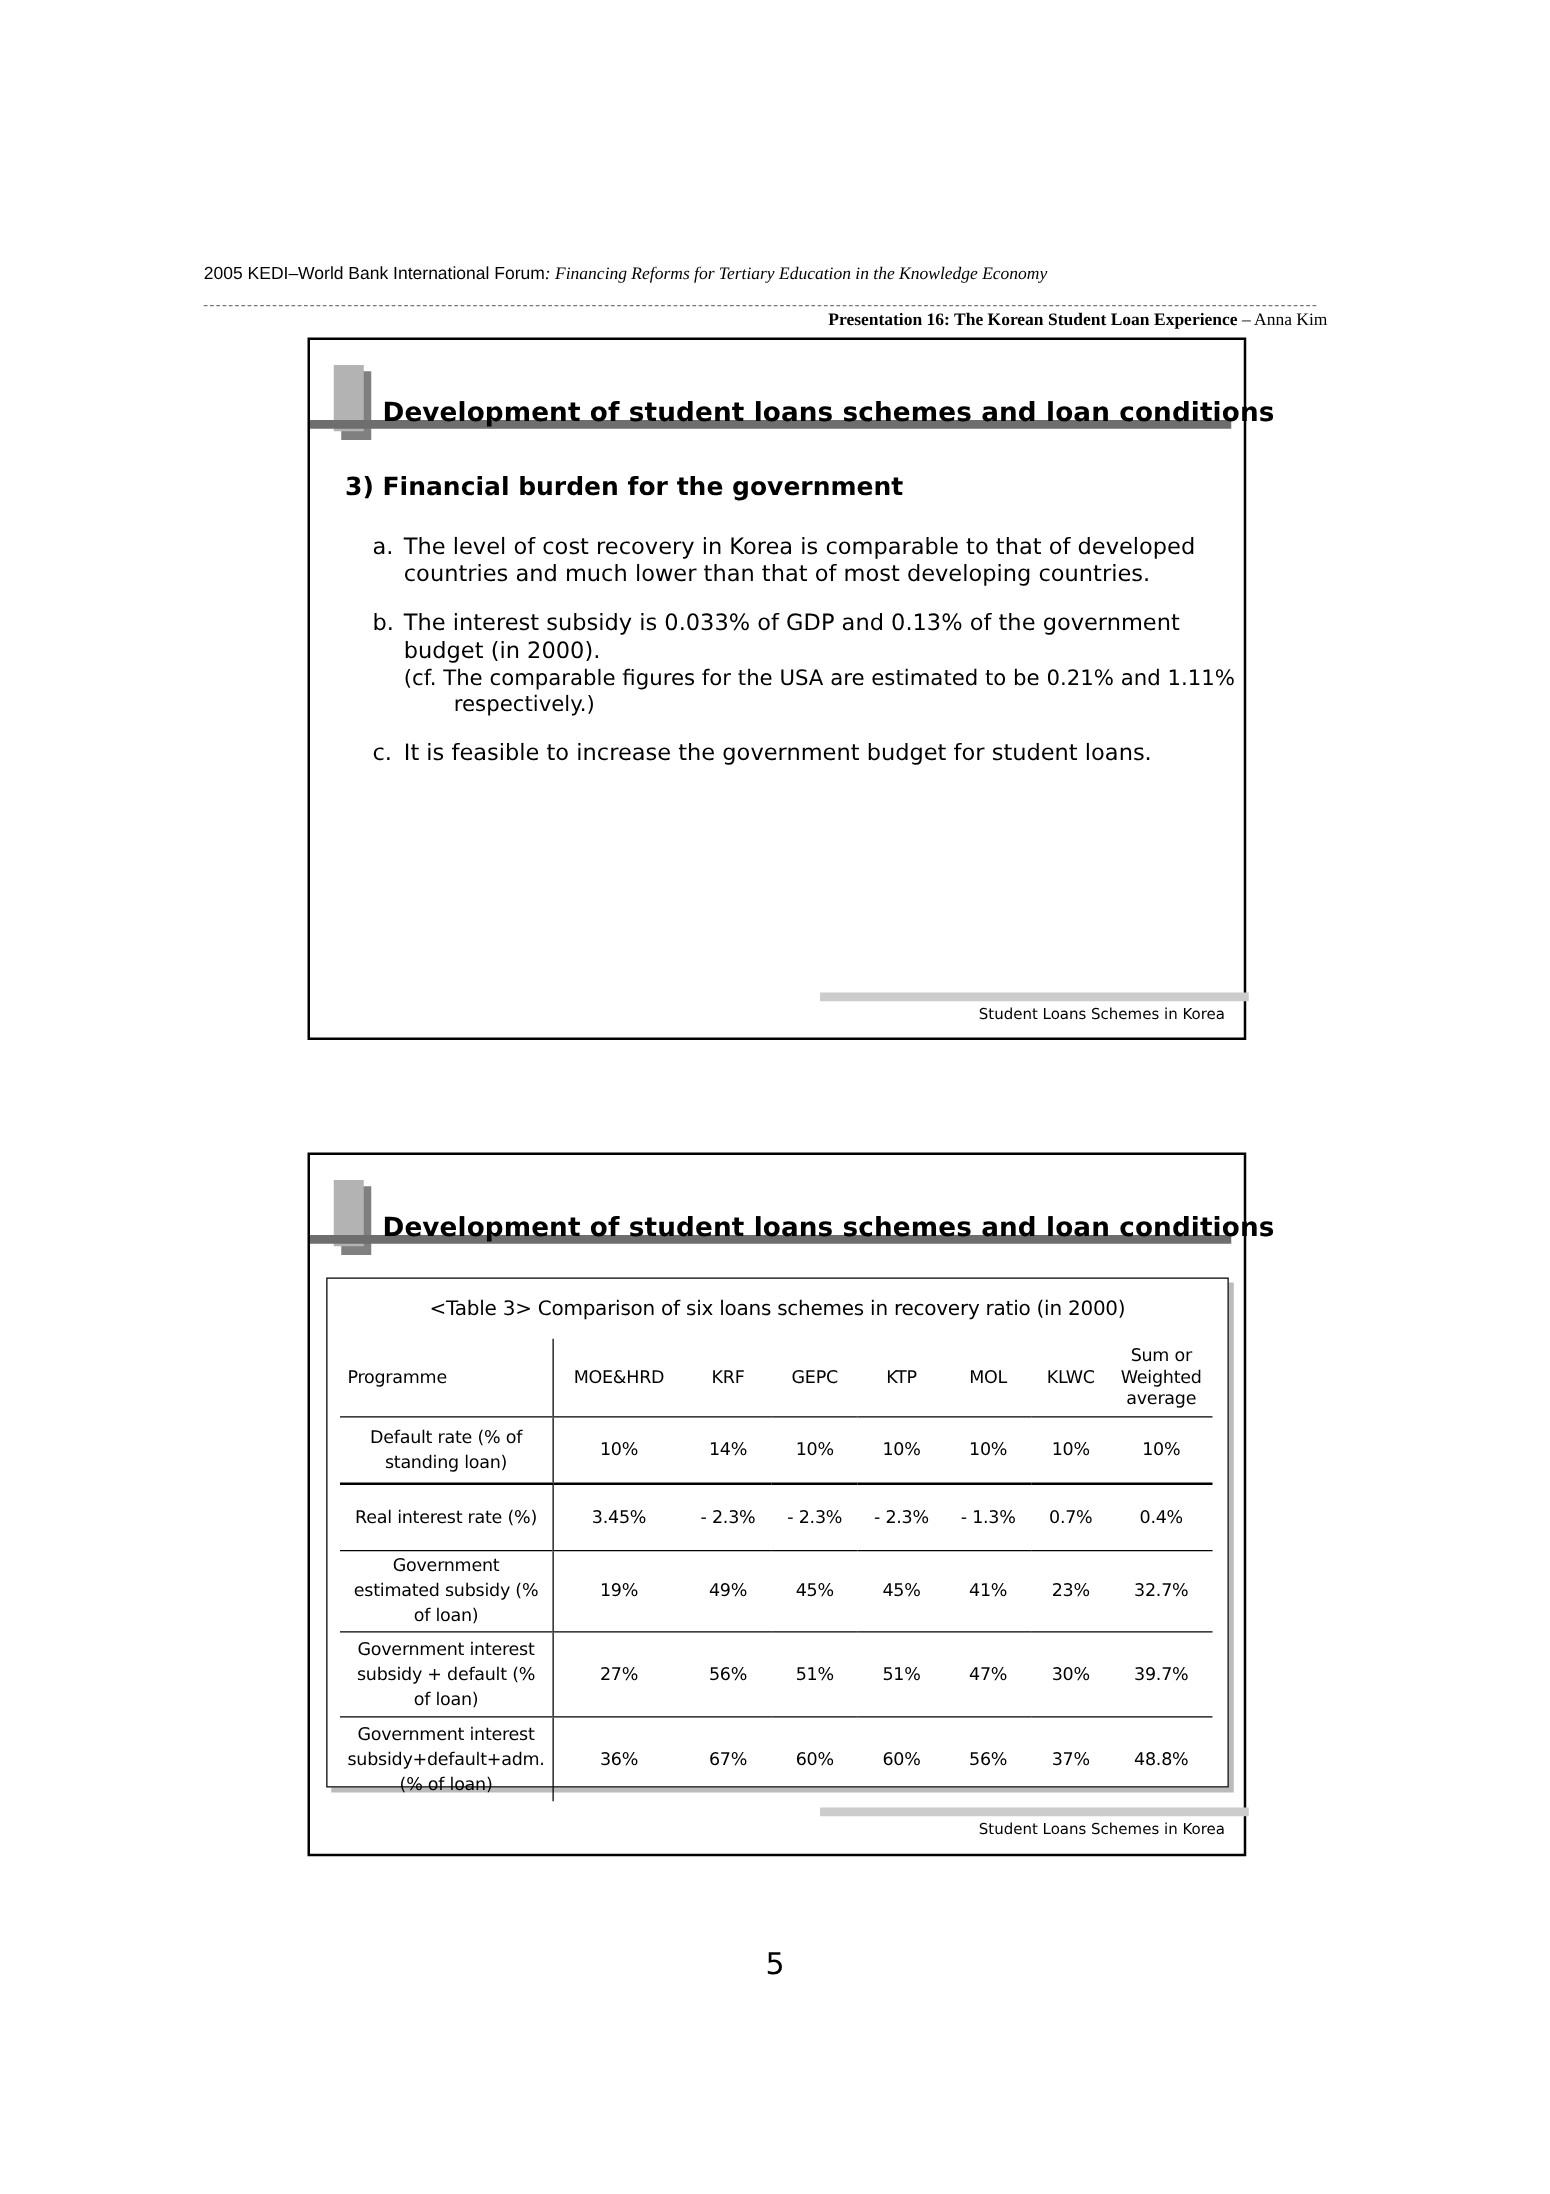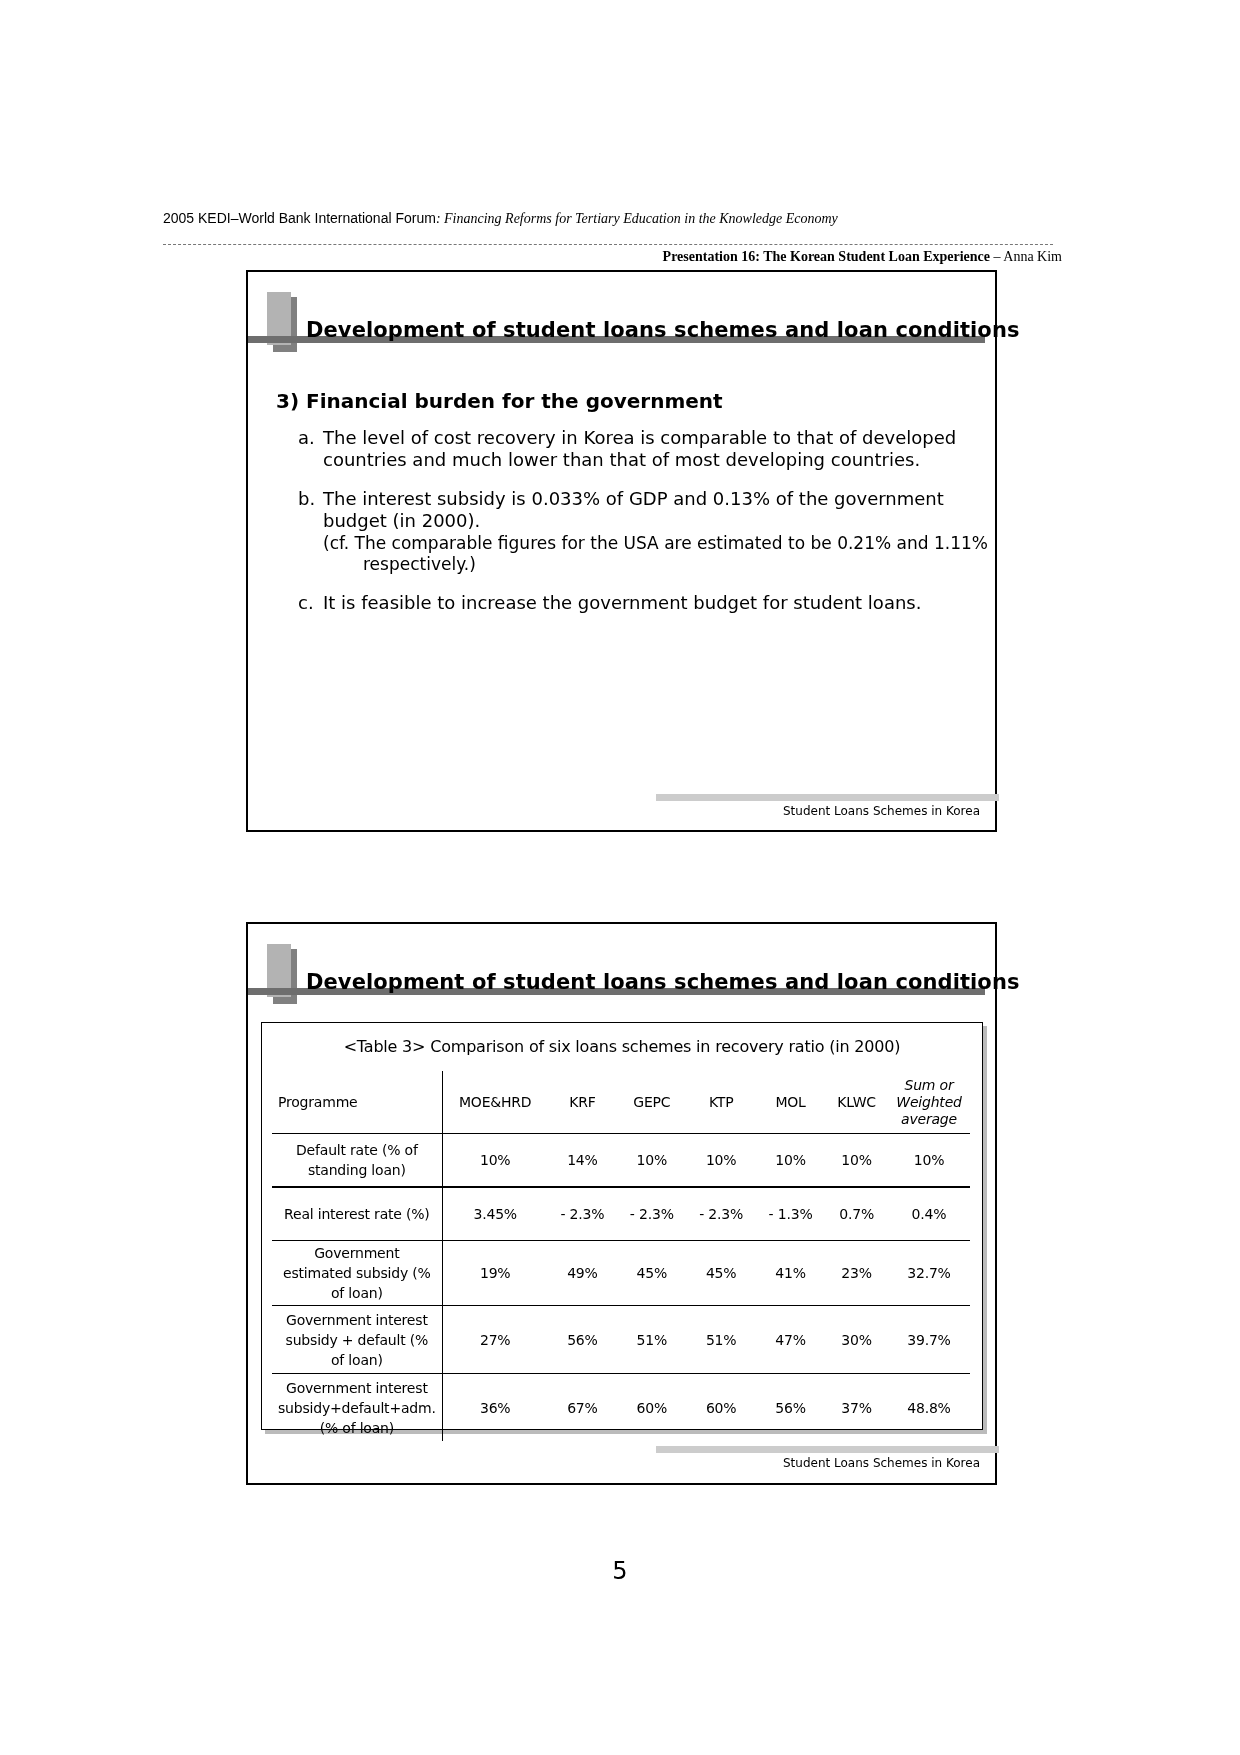--- a/index.html
+++ b/index.html
@@ -15,21 +15,21 @@
   .slide { position: absolute; left: 246px; width: 751px; border: 2.5px solid #000; box-sizing: border-box; background: #fff; }
   .slide-1 { top: 270px; height: 562px; }
   .slide-2 { top: 922px; height: 563px; }
 
   .deco-light { position: absolute; left: 19px; top: 20px; width: 24px; height: 53px; background: #b3b3b3; }
   .deco-dark { position: absolute; left: 25px; top: 25px; width: 24px; height: 55px; background: #808080; z-index: 0; }
   .deco-light { z-index: 1; }
   .title-bar { position: absolute; left: 0; top: 64px; width: 737px; height: 7px; background: #6e6e6e; z-index: 2; }
   .slide-title { position: absolute; left: 58px; top: 30px; font-family: "DejaVu Sans", sans-serif; font-weight: bold; font-size: 21px; white-space: nowrap; z-index: 3; letter-spacing: 0.1px; margin-top: 16px; }
 
-  .section-heading { position: absolute; left: 28px; top: 117px; font-family: "DejaVu Sans", sans-serif; font-weight: bold; font-size: 20px; white-space: nowrap; }
+  .section-heading { position: absolute; left: 28px; top: 105px; font-family: "DejaVu Sans", sans-serif; font-weight: bold; font-size: 20px; white-space: nowrap; }
   .bullets { position: absolute; left: 50px; top: 155px; width: 690px; font-family: "DejaVu Sans", sans-serif; font-size: 18px; line-height: 22px; }
   .bullet { position: relative; padding-left: 25px; margin-bottom: 17px; }
   .bullet .marker { position: absolute; left: 0; top: 0; }
   .bullet .note { font-size: 17px; line-height: 21px; padding-left: 40px; text-indent: -40px; margin-top: 1px; }
 
   .footer-bar { position: absolute; left: 408px; width: 343px; height: 7px; background: #cccccc; }
   .slide-1 .footer-bar { top: 522px; }
   .slide-2 .footer-bar { top: 522px; }
   .footer-text { position: absolute; right: 15px; font-family: "DejaVu Sans", sans-serif; font-size: 12px; white-space: nowrap; }
   .slide-1 .footer-text { top: 532px; }
@@ -103,21 +103,21 @@
     <table class="data-table">
       <thead>
         <tr>
           <th class="rowhead-h">Programme</th>
           <th>MOE&amp;HRD</th>
           <th>KRF</th>
           <th>GEPC</th>
           <th>KTP</th>
           <th>MOL</th>
           <th>KLWC</th>
-          <th style="width:70px;font-style:italic;">Sum or Weighted average</th>
+          <th style="width:70px;">Sum or Weighted average</th>
         </tr>
       </thead>
       <tbody id="table-body">
           <tr class="r0">
             <td class="rowhead">Default rate (% of standing loan)</td>
             <td>10%</td>
             <td>14%</td>
             <td>10%</td>
             <td>10%</td>
             <td>10%</td>

